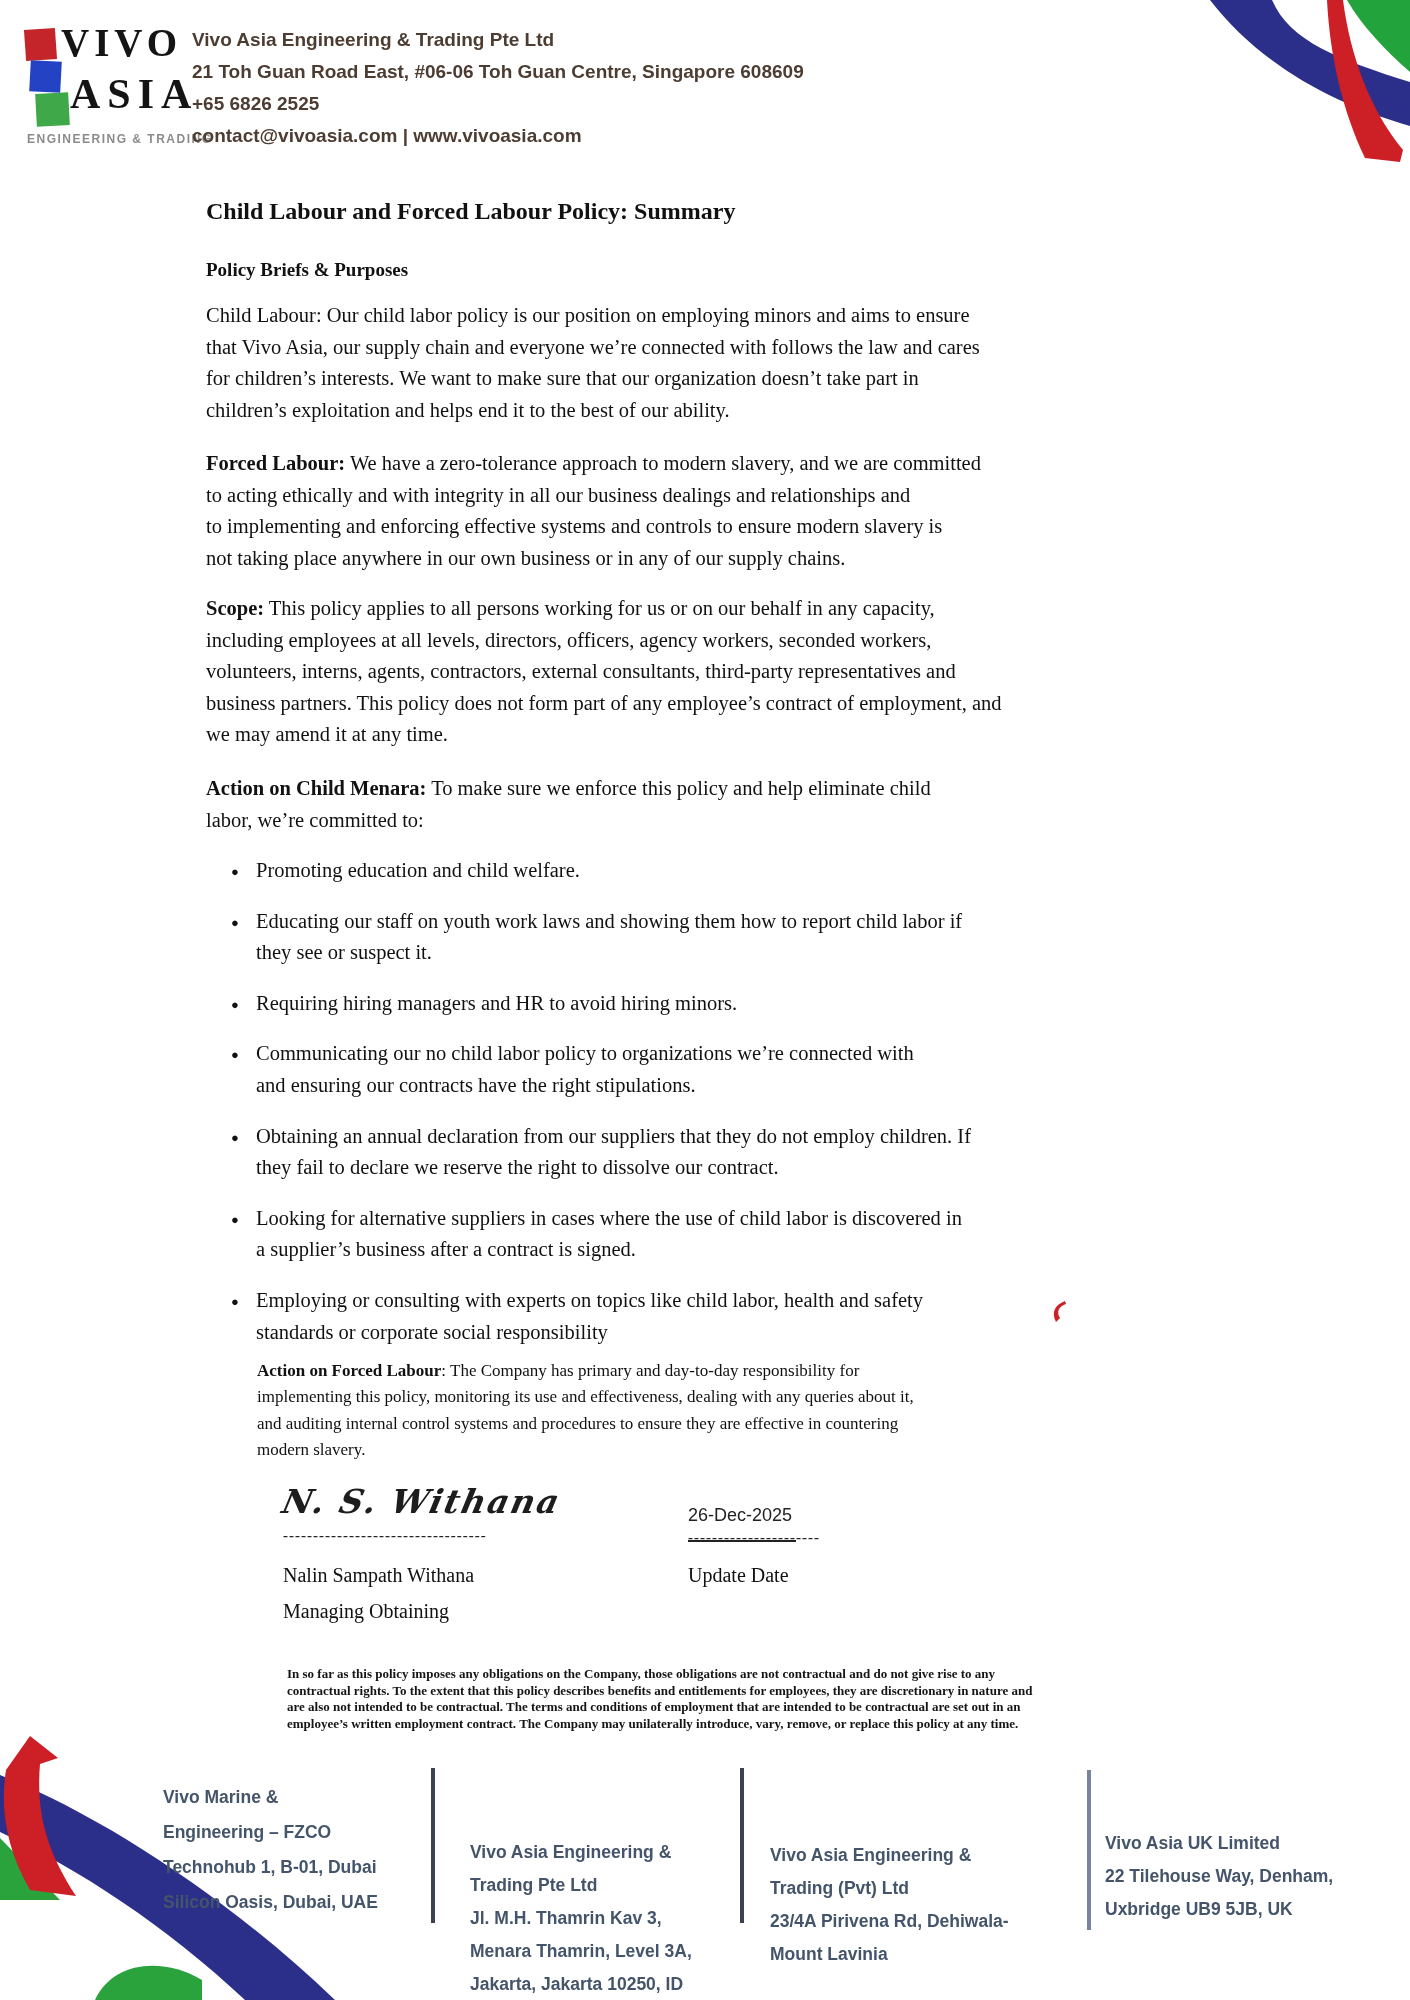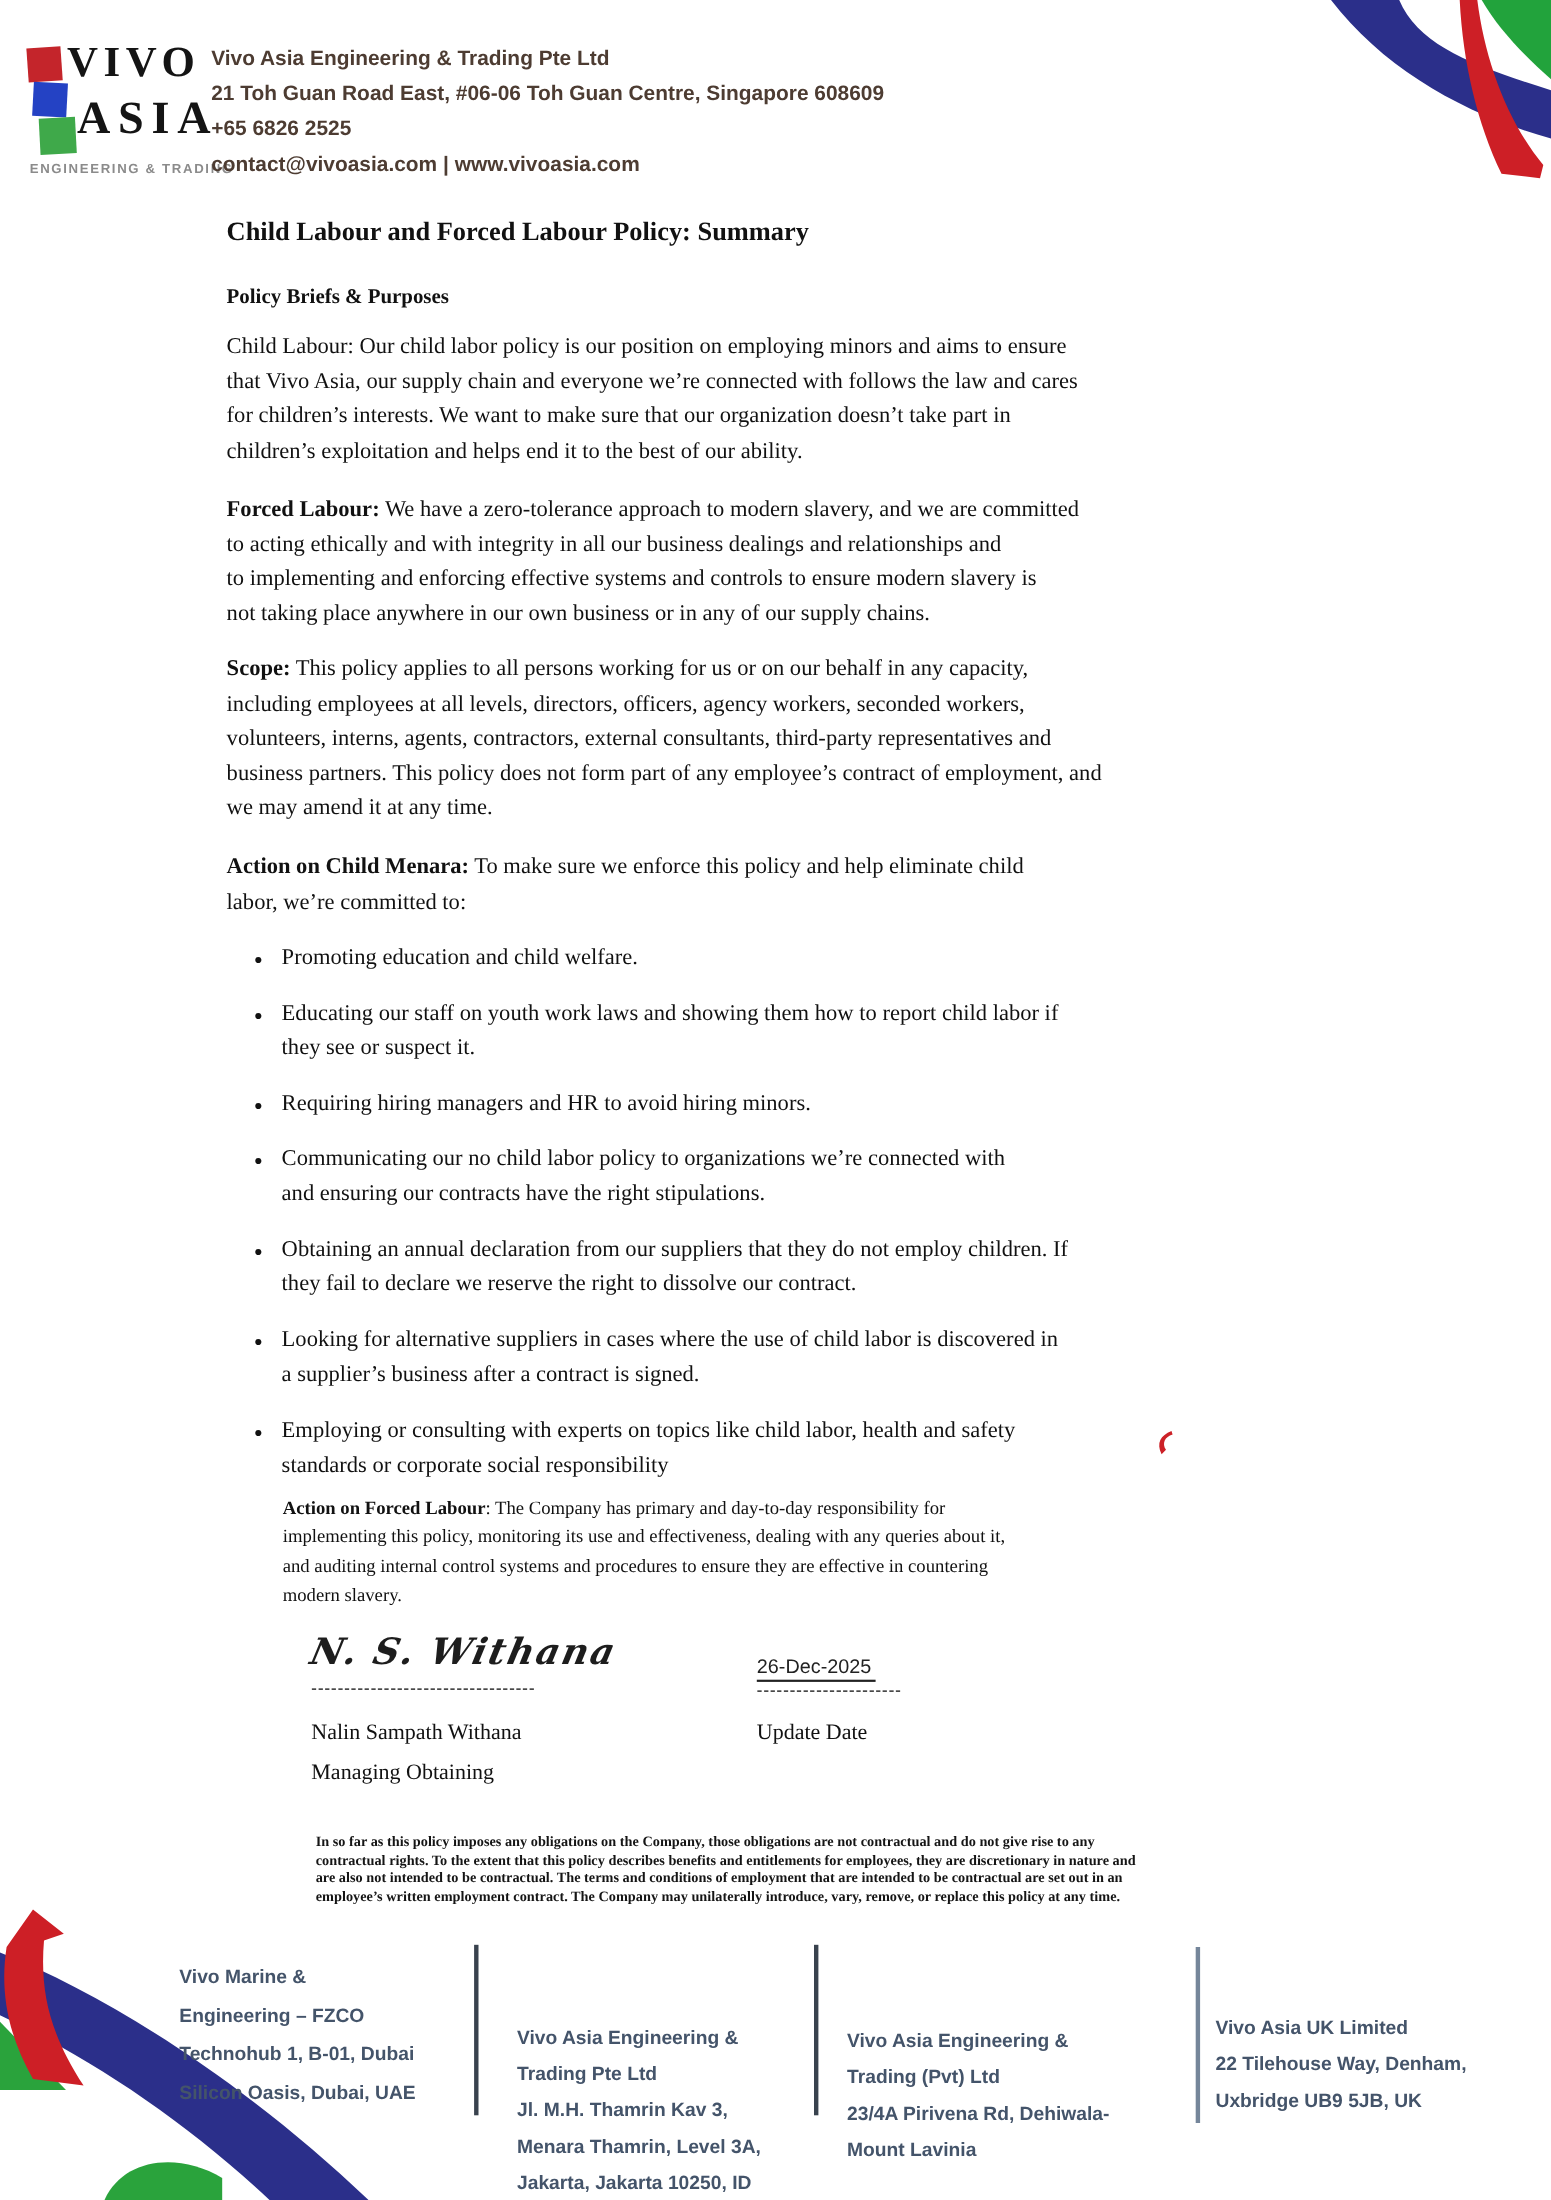--- a/index.html
+++ b/index.html
@@ -36,21 +36,21 @@
   ul.bullets li .dot { position:absolute; left:25px; top:1px; font-size:13px; }
 
   #aofl { left:257px; top:1358px; width:800px; font-size:17px; line-height:26.3px; }
 
   
   #sig-script { left:283px; top:1482px; font-size:33px; font-style:italic; font-weight:bold;
     font-family:"DejaVu Serif",serif; transform:skewX(-12deg); letter-spacing:2px; color:#1d1d1d; }
   .dashes { font-size:15px; font-weight:bold; letter-spacing:1px; color:#222; }
   #sig-dashes { left:283px; top:1527px; }
   #date-value { left:688px; top:1505px; font-family:"Liberation Sans",sans-serif;
-    font-size:18px; color:#222; border-bottom:2px solid #222; padding:0 4px 1px 0; }
+    font-size:18px; color:#222; border-bottom:2px solid #222; padding:0 4px 14px 0; }
   #date-dashes { left:688px; top:1529px; }
   #sig-name { left:283px; top:1564px; font-size:20px; }
   #date-label { left:688px; top:1564px; font-size:20px; }
   #sig-role { left:283px; top:1600px; font-size:20px; }
 
   #fineprint { left:287px; top:1666px; width:820px; font-size:13px; font-weight:bold;
     line-height:16.6px; color:#151515; }
 
   
   .foot-col { font-family:"Liberation Sans",sans-serif; font-weight:700; font-size:17.5px;
@@ -70,21 +70,21 @@
 <body>
 
 <div id="page">
 
   <svg class="abs" style="right:0; top:0;" width="260" height="170" viewBox="0 0 260 170">
     <path d="M 60,0 C 110,65 185,105 260,126 L 260,82 C 190,60 140,42 122,0 Z" fill="#2b2f8a"></path>
     <path d="M 197,0 L 260,0 L 260,72 C 235,50 212,26 197,0 Z" fill="#22a33c"></path>
     <path d="M 177,0 L 193,0 C 200,55 220,110 253,150 L 250,162 L 215,158 C 193,112 180,58 177,0 Z" fill="#cd1f26"></path>
   </svg>
 
-  <div class="abs" style="left:0;top:0;width:900px;height:160px;margin-top:14px;">
+  <div class="abs" style="left:0;top:0;width:900px;height:160px;">
     <div class="sq" style="left:25px;top:29px;background:#c4252b;transform:rotate(-4deg);"></div>
     <div class="sq" style="left:30px;top:61px;background:#2442c4;transform:rotate(3deg);"></div>
     <div class="sq" style="left:36px;top:93px;background:#3fa94a;transform:rotate(-3deg);width:33px;height:33px;"></div>
     <div class="logo-word" id="logo-vivo">VIVO</div>
     <div class="logo-word" id="logo-asia">ASIA</div>
     <div class="abs" id="logo-tagline">ENGINEERING &amp; TRADING</div>
 
     <div class="abs" id="contact-block">
       <div class="contact-line">Vivo Asia Engineering &amp; Trading Pte Ltd</div>
       <div class="contact-line">21 Toh Guan Road East, #06-06 Toh Guan Centre, Singapore 608609</div>

